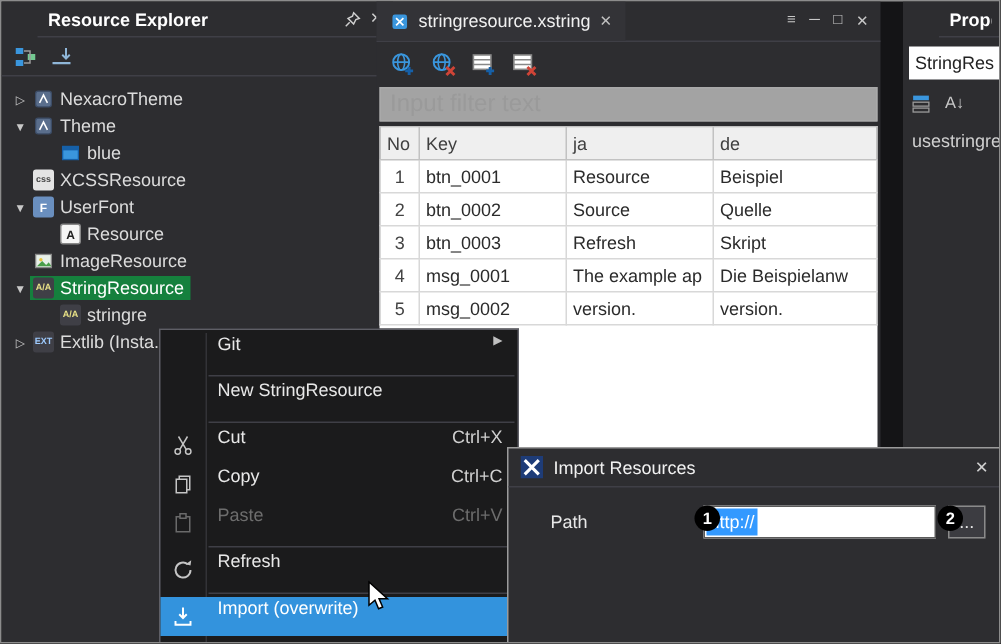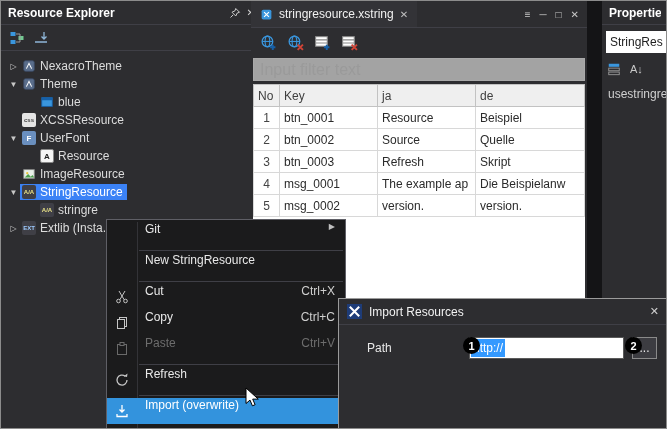--- a/index.html
+++ b/index.html
@@ -6,35 +6,35 @@
   html,body { background:#555; }
   .screen {
     position:relative; width:667px; height:429px; overflow:hidden;
     background:#141416; border:1px solid #8c8c8c;
     font-family:"Liberation Sans", sans-serif; font-size:12px; color:#f1f1f1;
     -webkit-font-smoothing:antialiased;
   }
   
   .panel { position:absolute; background:#2d2d30; }
   .panel-header { height:24px; display:flex; align-items:center; padding:0 7px; gap:6px;
-                  border-bottom:1px solid #3f3f46; white-space:nowrap; overflow:hidden; }
+                  border-bottom:1px solid #3f3f46; white-space:nowrap; overflow:hidden;margin-left:24px; }
   .panel-title { font-weight:bold; color:#ffffff; flex:1; overflow:hidden; }
   .hdr-icon { color:#cfcfcf; font-size:10px; cursor:default; line-height:1; }
   .svgi { display:inline-block; vertical-align:middle; }
 
   
   .left-panel { left:0; top:0; width:261px; height:429px; }
   .re-toolbar { height:26px; display:flex; align-items:center; gap:8px; padding:0 8px;
                 border-bottom:1px solid #3f3f46; }
   .tree { position:absolute; top:56px; left:0; right:0; }
   .tree-item { height:18px; display:flex; align-items:center; padding-left:6px; cursor:default; }
   .tree-item.lvl1 { padding-left:24px; }
   .expander { width:13px; font-size:8px; color:#c8c8c8; text-align:center; flex:none; }
   .ti-wrap { display:flex; align-items:center; gap:4px; padding:1px 4px 1px 2px; }
-  .ti-wrap.selected { background:#3b82f6; }
+  .ti-wrap.selected { background:#15803d; }
   .ti-wrap.selected .tlabel { color:#ffffff; }
   .tlabel { color:#dcdcdc; white-space:nowrap; }
   .ticon { width:14px; height:14px; flex:none; display:inline-flex; align-items:center; justify-content:center; }
   .txticon { font-size:6px; font-weight:bold; border-radius:2px; background:#3f3f46; color:#d8d8d8; width:14px; height:14px; }
   .i-css   { background:#e4e4e4; color:#444; }
   .i-init  { color:#d8b55a; }
   .i-a     { background:#f5f5f5; color:#222; border:1px solid #888; font-size:8px; }
   .i-img   { background:transparent; }
   .i-string{ color:#e8e187; }
   .i-ext   { color:#9ecbff; }

